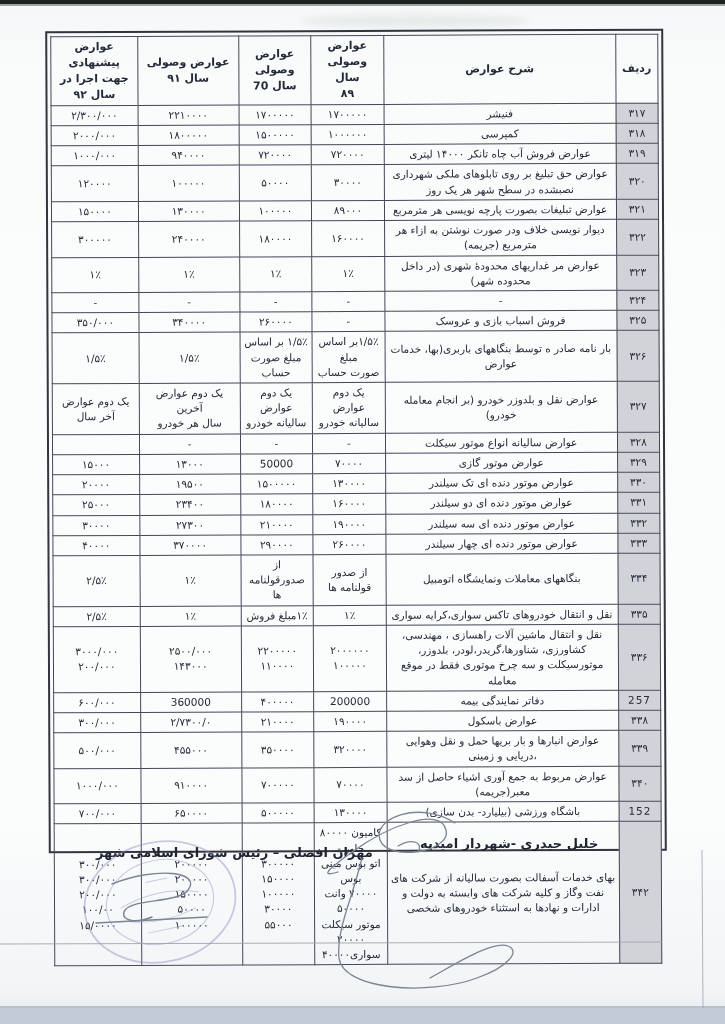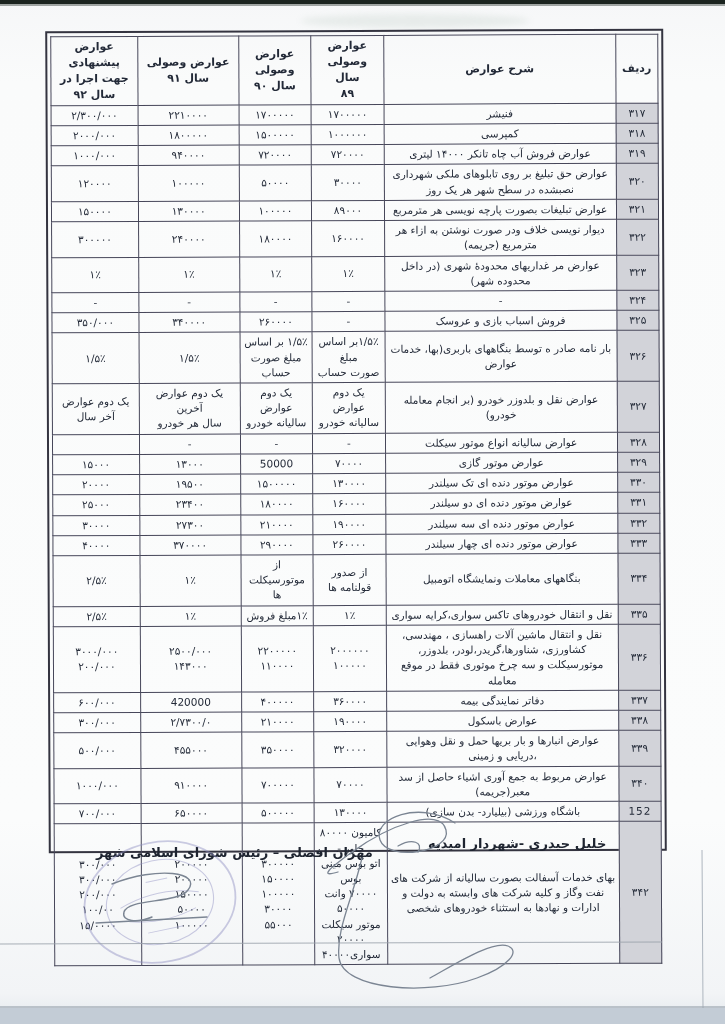--- a/index.html
+++ b/index.html
@@ -45,21 +45,21 @@
     font-size:10.5px;line-height:1.45;
     white-space:pre-line;
     word-break:break-word;
   }
   .fees thead th{font-weight:bold;font-size:11px;height:40px;}
   .fees td.radif{background:#d2d3d9;font-weight:normal;letter-spacing:1px;}
   .fees th.radif-h{width:42px;}
 
   .footer-names{position:absolute;width:725px;top:0;left:0;height:0;}
   .signer{position:absolute;direction:rtl;font-weight:bold;font-size:13px;color:#1e2430;white-space:nowrap;}
-  .signer.mayor{left:420px;top:836px;margin-left:8px;}
+  .signer.mayor{left:420px;top:836px;}
   .signer.council{left:96px;top:845px;}
 
   svg.overlay{position:absolute;left:0;top:0;pointer-events:none;}
 </style>
 </head>
 <body>
 
 <div class="scan-page">
 
   <div class="top-edge"></div>
@@ -76,21 +76,21 @@
           <col class="c-91">
           <col class="c-92">
       </colgroup>
       <thead>
         <tr>
           <th class="radif-h">ردیف</th>
           <th>شرح عوارض</th>
           <th>عوارض وصولی سال
 ۸۹</th>
           <th>عوارض وصولی
-سال ۹۰</th>
+سال 70</th>
           <th>عوارض وصولی سال ۹۱</th>
           <th>عوارض پیشنهادی
 جهت اجرا در سال ۹۲</th>
         </tr>
       </thead>
       <tbody>
           <tr>
             <td class="radif">۳۱۷</td>
             <td class="desc">فنیشر</td>
             <td>۱۷۰۰۰۰۰</td>
@@ -230,21 +230,21 @@
             <td class="desc">عوارض موتور دنده ای چهار سیلندر</td>
             <td>۲۶۰۰۰۰</td>
             <td>۲۹۰۰۰۰</td>
             <td>۳۷۰۰۰۰</td>
             <td>۴۰۰۰۰</td>
           </tr>
           <tr>
             <td class="radif">۳۳۴</td>
             <td class="desc">بنگاههای معاملات ونمایشگاه اتومبیل</td>
             <td>از صدور قولنامه ها</td>
-            <td>از موتورسیکلت
+            <td>از صدورقولنامه
 ها</td>
             <td>۱٪</td>
             <td>۲/۵٪</td>
           </tr>
           <tr>
             <td class="radif">۳۳۵</td>
             <td class="desc">نقل و انتقال خودروهای تاکس سواری،کرایه سواری</td>
             <td>۱٪</td>
             <td>۱٪مبلغ فروش</td>
             <td>۱٪</td>
@@ -256,25 +256,25 @@
             <td>۲۰۰۰۰۰۰
 ۱۰۰۰۰۰</td>
             <td>۲۲۰۰۰۰۰
 ۱۱۰۰۰۰</td>
             <td>۲۵۰۰/۰۰۰
 ۱۴۳۰۰۰</td>
             <td>۳۰۰۰/۰۰۰
 ۲۰۰/۰۰۰</td>
           </tr>
           <tr>
-            <td class="radif">۳۳۷</td>
+            <td class="radif">257</td>
             <td class="desc">دفاتر نمایندگی بیمه</td>
-            <td>۳۶۰۰۰۰</td>
+            <td>200000</td>
             <td>۴۰۰۰۰۰</td>
-            <td>420000</td>
+            <td>360000</td>
             <td>۶۰۰/۰۰۰</td>
           </tr>
           <tr>
             <td class="radif">۳۳۸</td>
             <td class="desc">عوارض باسکول</td>
             <td>۱۹۰۰۰۰</td>
             <td>۲۱۰۰۰۰</td>
             <td>۲/۷۳۰۰/۰</td>
             <td>۳۰۰/۰۰۰</td>
           </tr>

